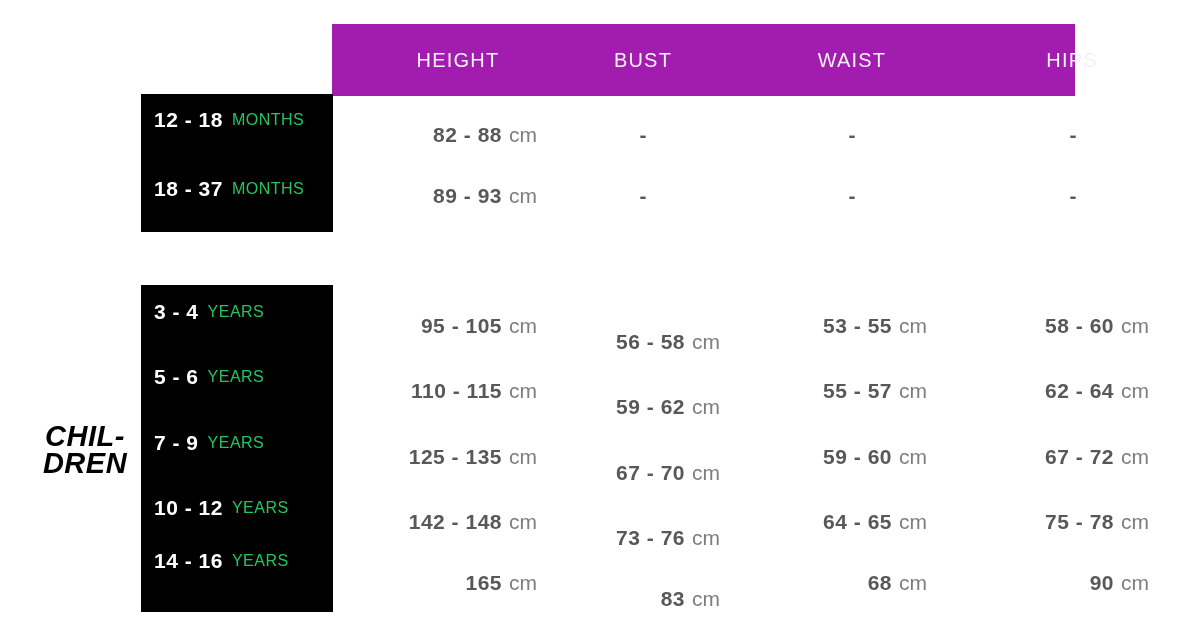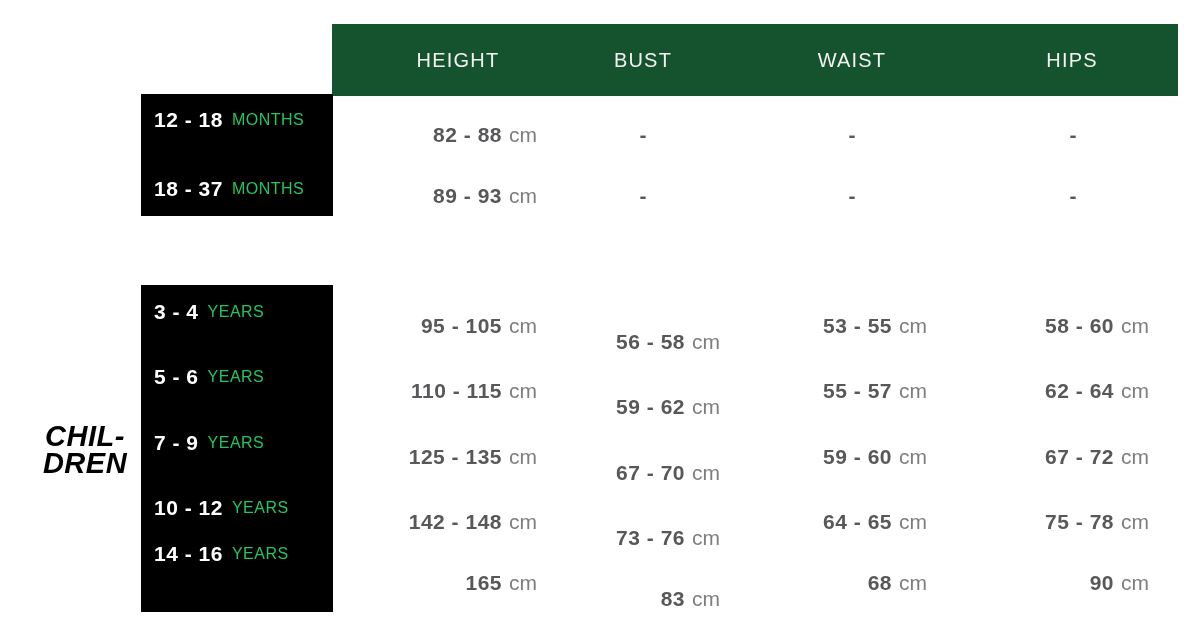--- a/index.html
+++ b/index.html
@@ -1,28 +1,28 @@
 <!DOCTYPE html>
 <html><head>
 <meta charset="utf-8">
 <style>
   html,body { margin:0; padding:0; background:#fff; }
   .stage {
     position:relative; width:1200px; height:642px; background:#ffffff;
     font-family:"Liberation Sans","DejaVu Sans",sans-serif; overflow:hidden;
   }
   
-  .header-bar { position:absolute; left:332px; top:24px; width:846px; height:72px; background:#14532d; }
+  .header-bar { position:absolute; left:332px; top:24px; width:743px; height:72px; background:#a21caf; }
   .col-label {
     position:absolute; top:50%; transform:translate(-50%,-50%);
     color:#f2f2f2; font-size:20px; letter-spacing:1.2px; white-space:nowrap; font-weight:400;
   }
   
   .group-box { position:absolute; left:141px; width:192px; background:#000; }
-  .box-babies   { top:94px;  height:122px; }
+  .box-babies   { top:94px;  height:138px; }
   .box-children { top:285px; height:327px; }
   .box-row { position:absolute; left:13px; height:28px; display:flex; align-items:center; white-space:nowrap; }
   .range    { color:#ffffff; font-weight:bold; font-size:21px; letter-spacing:0.5px; }
   .row-unit { color:#22c55e; font-size:16px; letter-spacing:0.5px; margin-left:9px; }
   
   .group-label {
     position:absolute; font-weight:bold; font-style:italic; font-size:29px;
     color:#000; letter-spacing:0.5px; text-align:center; line-height:27px; white-space:nowrap;
   }
   .label-babies   { left:8px;  top:143px; width:126px; }
@@ -77,21 +77,21 @@
       <span class="row-unit">YEARS</span>
     </div>
     <div class="box-row" style="top:144px">
       <span class="range">7 - 9</span>
       <span class="row-unit">YEARS</span>
     </div>
     <div class="box-row" style="top:209px">
       <span class="range">10 - 12</span>
       <span class="row-unit">YEARS</span>
     </div>
-    <div class="box-row" style="top:255px">
+    <div class="box-row" style="top:262px">
       <span class="range">14 - 16</span>
       <span class="row-unit">YEARS</span>
     </div>
   </div>
 
   <div class="data-row" style="top:117px">
     <span class="cell right c-height">
       <span class="num">82 - 88</span>
       <span class="cm">cm</span>
     </span>

